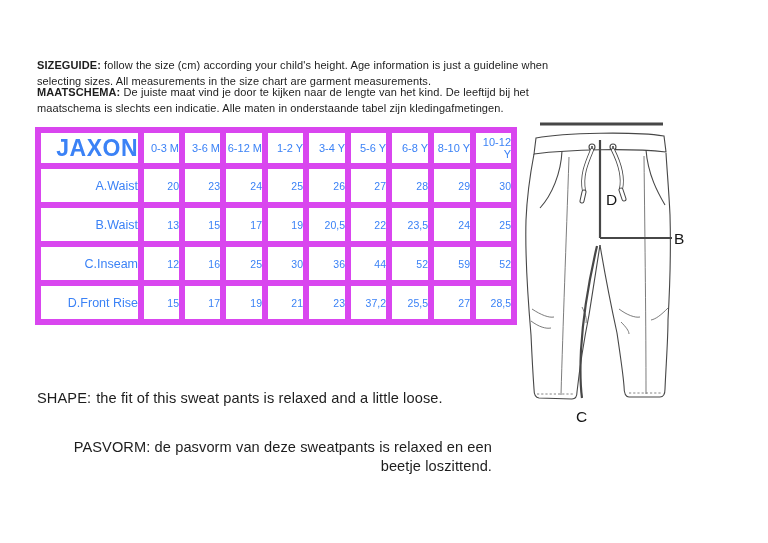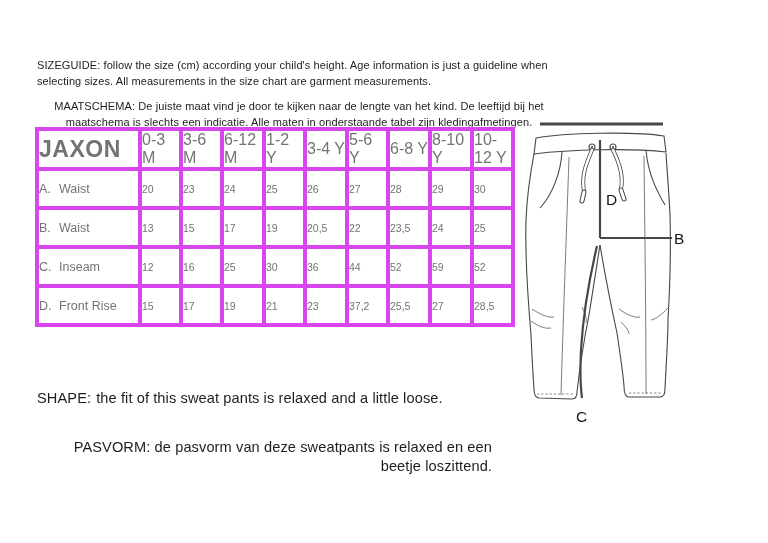--- a/index.html
+++ b/index.html
@@ -1,37 +1,37 @@
 <!DOCTYPE html>
 <html><head>
 <meta charset="utf-8">
 <style>
   html,body{margin:0;padding:0;background:#ffffff;}
   #canvas{
     position:relative;width:768px;height:543px;background:#ffffff;overflow:hidden;
     font-family:"Liberation Sans","DejaVu Sans",sans-serif;color:#1d1d1d;
   }
   .para{position:absolute;letter-spacing:.1px;}
-  .para .lead{font-weight:400;}
+  .para .lead{font-weight:700;}
   .small-para{font-size:11px;line-height:15.5px;}
   .big-para{font-size:14.6px;line-height:19.5px;}
   .sp2{margin-right:5px;}
 
   table.size-table{
     position:absolute;left:35px;top:127px;width:476px;
     border-collapse:collapse;table-layout:fixed;background:#fff;
   }
   table.size-table td{
-    border:4px solid #d946ef;text-align:left;vertical-align:middle;
-    color:#737373;padding:0;overflow:hidden;
+    border:6px solid #d946ef;text-align:right;vertical-align:middle;
+    color:#3b82f6;padding:0;overflow:hidden;
   }
   table.size-table tr{height:39px;}
   table.size-table tr:first-child{height:36px;}
   td.brand{font-size:23px;font-weight:700;letter-spacing:.5px;}
-  td.agehdr{font-size:16px;}
+  td.agehdr{font-size:11px;}
   td.sizehdr{font-size:12.5px;}
   td.rowlabel{text-align:left;padding-left:11px;font-size:12.5px;}
   td.rowlabel .letter{display:inline-block;width:20px;}
   td.val{font-size:10.5px;}
 
   #pants{position:absolute;left:510px;top:105px;width:200px;height:330px;}
   #pants path,#pants circle{fill:none;stroke:#474747;stroke-width:1.1;}
   #pants .band{fill:#ffffff;}
   #pants .thin{stroke:#5a5a5a;stroke-width:.8;}
   #pants .dash{stroke:#666;stroke-width:.8;stroke-dasharray:2.2 2;}
@@ -44,21 +44,21 @@
   #pants .red{stroke-width:2.2;}
   #pants text{font-family:"Liberation Sans","DejaVu Sans",sans-serif;font-size:15.5px;fill:#161616;stroke:none;}
 </style>
 </head>
 <body>
 
 <div id="canvas">
 
   <p class="para small-para" style="left:37px;top:47px;width:518px;"><span class="lead">SIZEGUIDE:</span> <span>follow the size (cm) according your child's height. Age information is just a guideline when selecting sizes. All measurements in the size chart are garment measurements.</span></p>
 
-  <p class="para small-para" style="left:37px;top:88px;width:524px;text-align:center;"><span class="lead">MAATSCHEMA:</span> <span>De juiste maat vind je door te kijken naar de lengte van het kind. De leeftijd bij het maatschema is slechts een indicatie. Alle maten in onderstaande tabel zijn kledingafmetingen.</span></p>
+  <p class="para small-para" style="left:37px;top:74px;width:524px;"><span class="lead">MAATSCHEMA:</span> <span>De juiste maat vind je door te kijken naar de lengte van het kind. De leeftijd bij het maatschema is slechts een indicatie. Alle maten in onderstaande tabel zijn kledingafmetingen.</span></p>
 
   <table class="size-table">
     <colgroup>
       <col style="width:103px">
       <col style="width:41px">
         <col style="width:41px">
         <col style="width:42px">
       <col style="width:41px">
         <col style="width:42px">
         <col style="width:41px">

